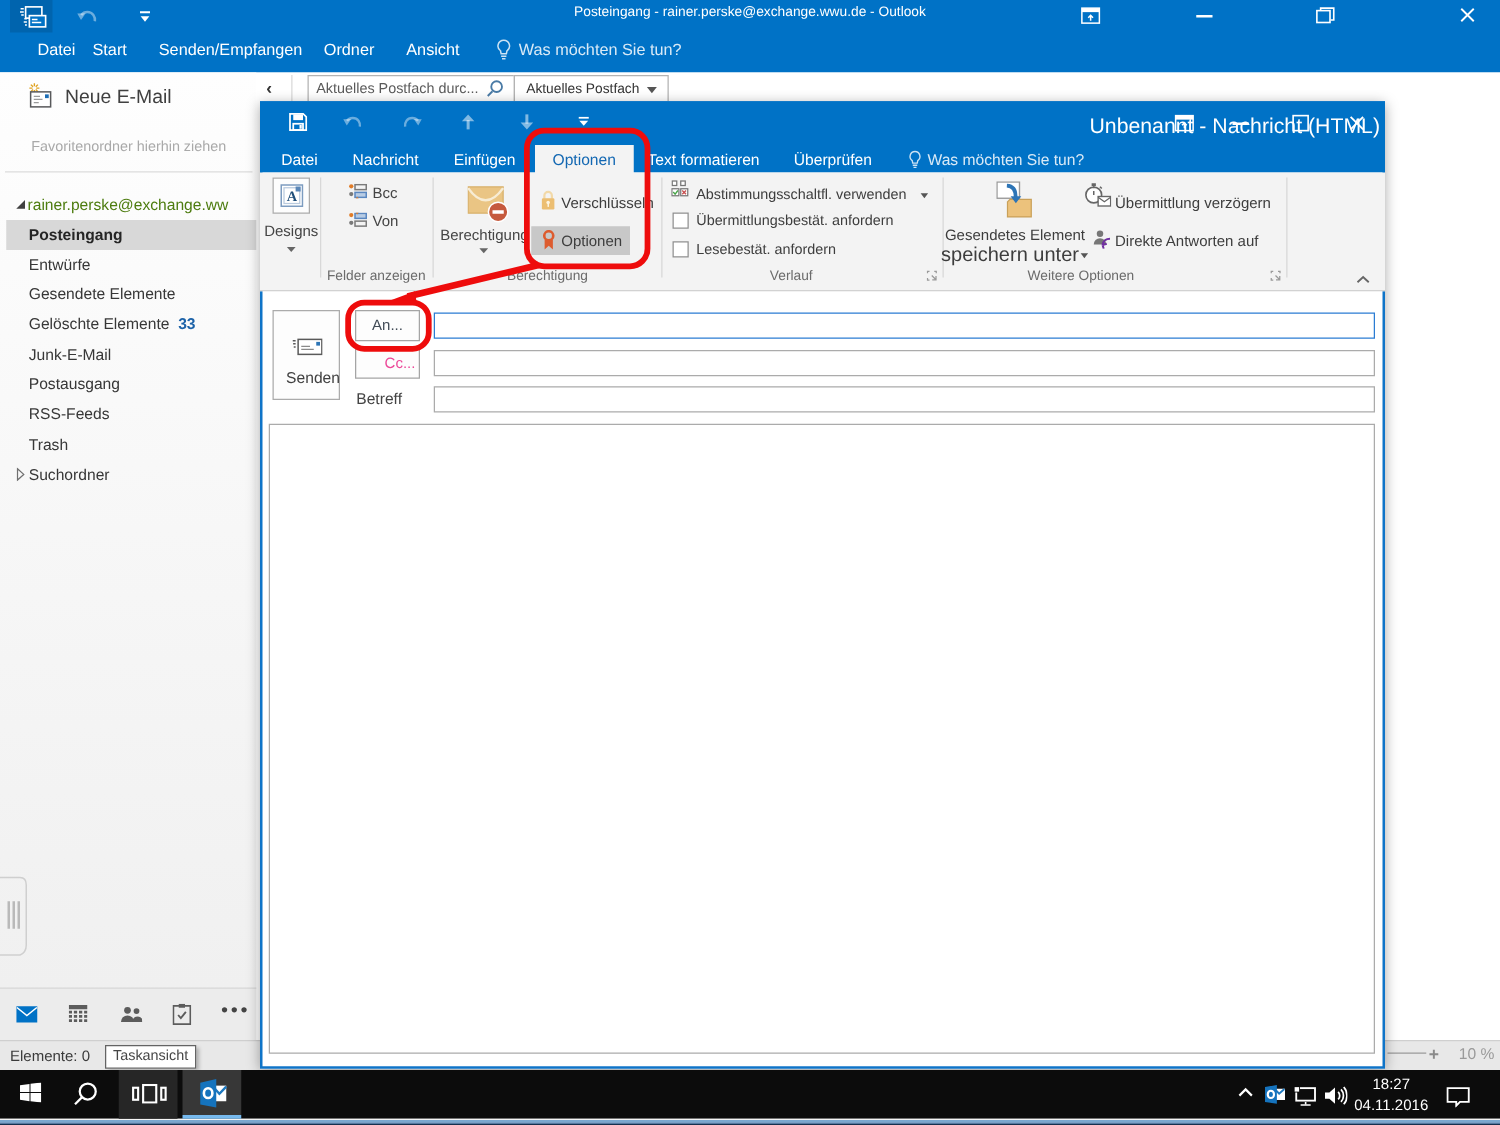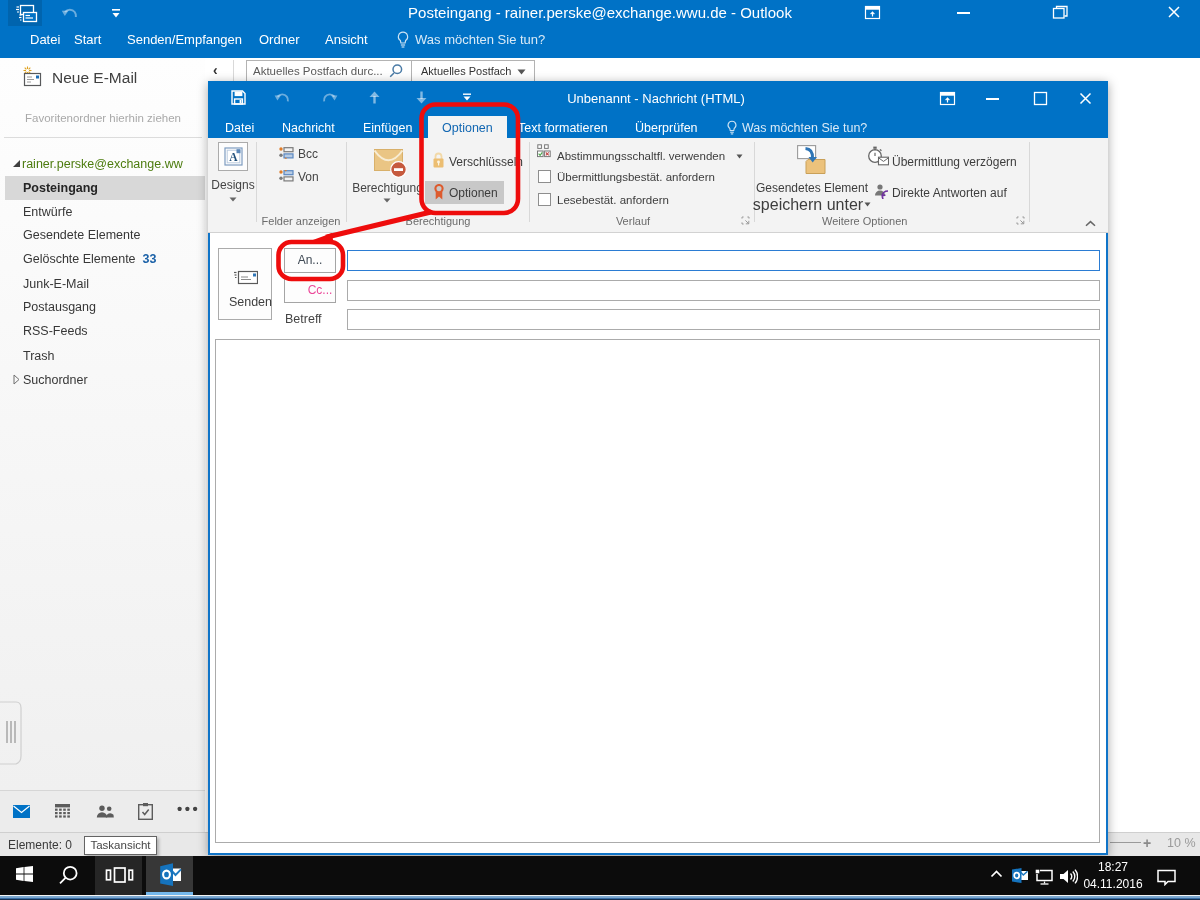--- a/index.html
+++ b/index.html
@@ -7,21 +7,21 @@
   .abs{position:absolute;}
   #stage{position:relative;width:1200px;height:900px;background:#fff;}
   .w{color:#fff;}
 </style>
 </head>
 <body>
 <div id="stage">
 
   <div class="abs" style="left:0;top:0;width:1200px;height:58px;background:#0072c6;"></div>
 
-  <div class="abs w" style="left:0;top:4px;width:1200px;text-align:center;font-size:15px;">Posteingang - rainer.perske@exchange.wwu.de - Outlook</div>
+  <div class="abs w" style="left:0;top:4px;width:1200px;text-align:center;font-size:11px;">Posteingang - rainer.perske@exchange.wwu.de - Outlook</div>
 
   <div class="abs" style="left:8px;top:0;width:34px;height:26px;background:rgba(0,0,0,0.12);"></div>
   <svg class="abs" style="left:15px;top:4px;" width="24" height="19" viewBox="0 0 24 19">
     <g fill="none" stroke="#fff" stroke-width="1.3">
       <rect x="5.5" y="1.5" width="13" height="9"></rect>
       <rect x="8.5" y="8.5" width="13" height="9" fill="#0072c6"></rect>
     </g>
     <g stroke="#fff" stroke-width="1.2">
       <line x1="10.5" y1="11.5" x2="15" y2="11.5"></line>
         <line x1="10.5" y1="14" x2="18" y2="14"></line>
@@ -200,21 +200,21 @@
       <polygon points="6.5,1.5 11.5,7 1.5,7" fill="rgba(255,255,255,0.5)"></polygon>
     </svg>
     <svg class="abs" style="left:207px;top:9px;" width="13" height="15" viewBox="0 0 13 15">
       <rect x="5.3" y="1.5" width="2.4" height="7.5" fill="rgba(255,255,255,0.5)"></rect>
       <polygon points="6.5,13.5 11.5,8 1.5,8" fill="rgba(255,255,255,0.5)"></polygon>
     </svg>
     <svg class="abs" style="left:254px;top:12px;" width="10" height="9" viewBox="0 0 10 9">
       <rect x="1" y="0.5" width="8" height="1.4" fill="#fff"></rect>
       <path d="M1.5 3.6 h7 L5 7.6 Z" fill="#fff"></path>
     </svg>
-    <div class="abs w" style="left:0;top:10px;width:896px;text-align:center;font-size:13px;">Unbenannt - Nachricht (HTML)</div>
+    <div class="abs w" style="left:0;top:10px;width:896px;text-align:right;font-size:17px;">Unbenannt - Nachricht (HTML)</div>
 
     <svg class="abs" style="left:731px;top:9px;" width="17" height="17" viewBox="0 0 17 17">
       <rect x="1.5" y="2.5" width="14" height="12" fill="none" stroke="#fff" stroke-width="1.2"></rect>
       <rect x="1.5" y="2.5" width="14" height="3.2" fill="#fff"></rect>
       <path d="M8.5 12.5 v-4 M6.6 10.2 l1.9 -2 l1.9 2" stroke="#fff" stroke-width="1.2" fill="none"></path>
     </svg>
     <div class="abs" style="left:778px;top:17px;width:13px;height:1.6px;background:#fff;"></div>
     <svg class="abs" style="left:824px;top:9px;" width="17" height="17" viewBox="0 0 17 17">
       <rect x="2.5" y="2.5" width="12" height="12" fill="none" stroke="#fff" stroke-width="1.3"></rect>
     </svg>

